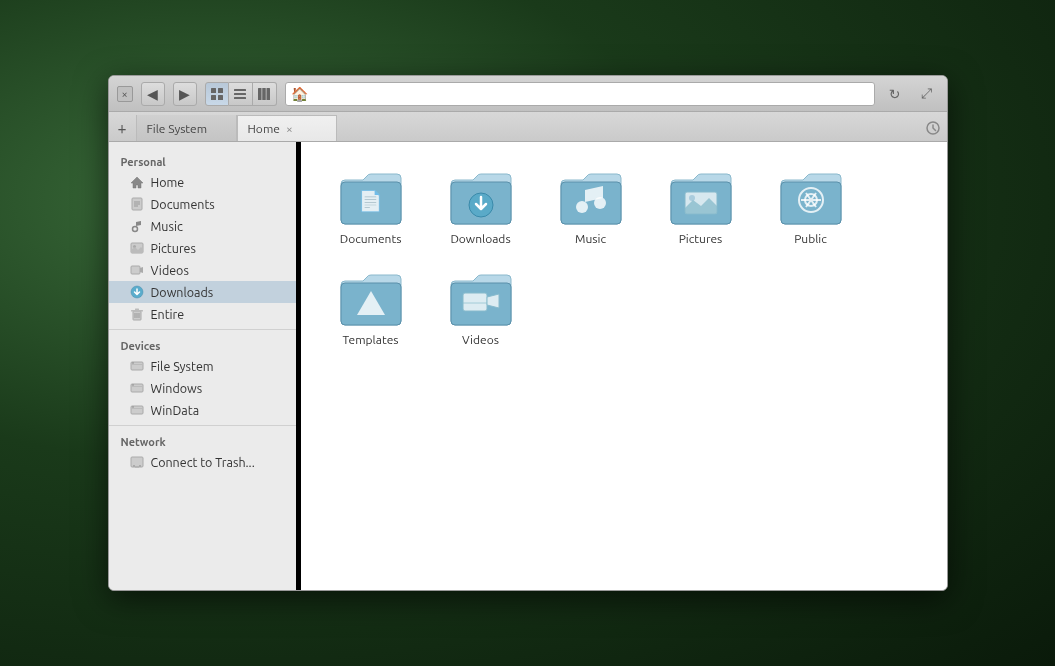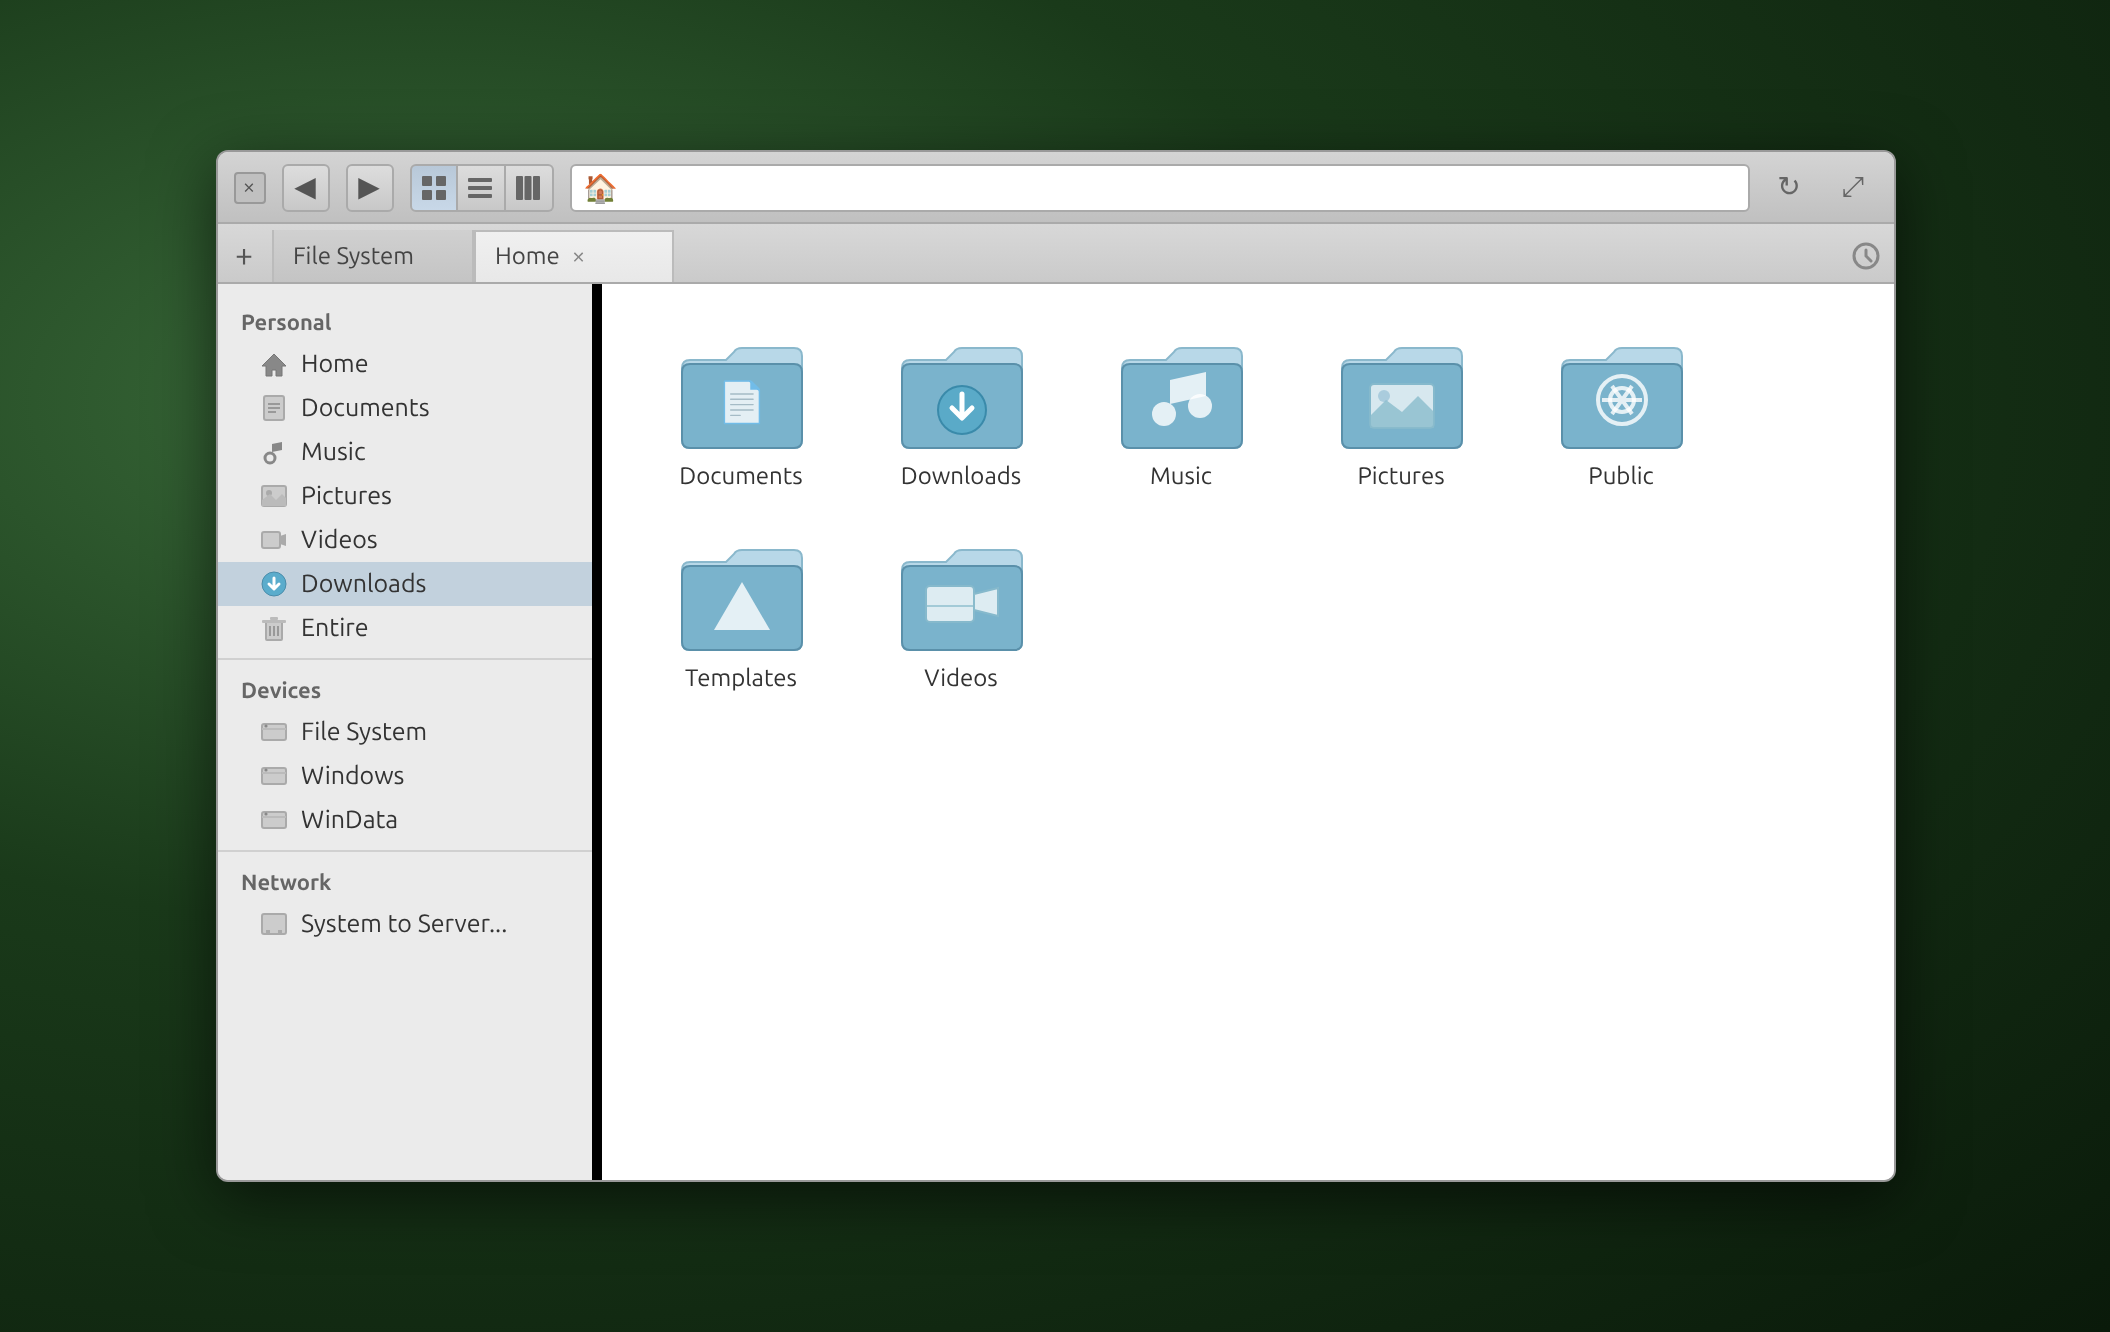--- a/index.html
+++ b/index.html
@@ -511,21 +511,21 @@
 
       <div class="sidebar-item">
         <span class="sidebar-icon">
           <svg width="14" height="14" viewBox="0 0 14 14">
               <rect x="1" y="2" width="12" height="10" rx="1" fill="#ccc" stroke="#aaa" stroke-width="1"></rect>
               <rect x="3" y="10" width="2" height="2" fill="#aaa"></rect>
               <rect x="9" y="10" width="2" height="2" fill="#aaa"></rect>
               <line x1="5" y1="12" x2="9" y2="12" stroke="#aaa" stroke-width="1"></line>
             </svg>
         </span>
-        <span>System to Server...</span>
+        <span>Connect to Trash...</span>
       </div>
 
     </div>
 
     <div class="content-area">
 
       <div class="folder-item">
         <div class="folder-icon">
           <svg class="folder-svg" viewBox="0 0 64 56" xmlns="http://www.w3.org/2000/svg">
             <path d="M2 14 Q2 10 6 10 L24 10 L28 6 Q29 4 32 4 L58 4 Q62 4 62 8 L62 50 Q62 54 58 54 L6 54 Q2 54 2 50 Z" fill="#b8d8e8" stroke="#8ab8cc" stroke-width="1"></path>

